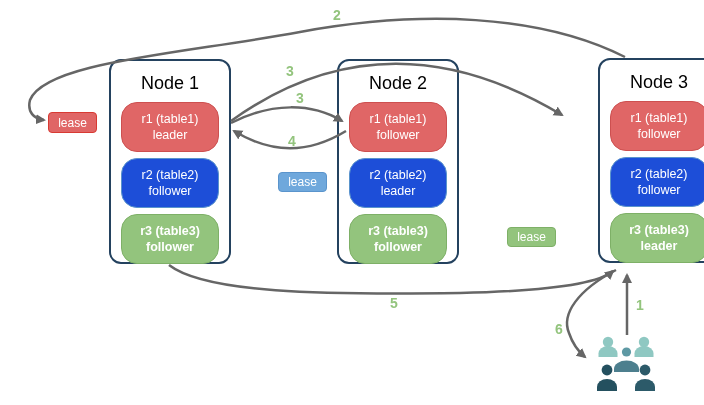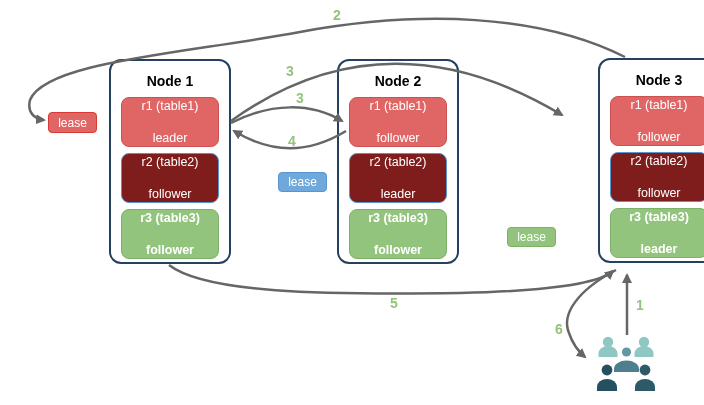--- a/index.html
+++ b/index.html
@@ -25,42 +25,42 @@
     width: 122px;
     height: 205px;
     background: #ffffff;
     border: 2px solid #24425F;
     border-radius: 12px;
     box-sizing: border-box;
     padding-top: 12px;
   }
   .node-title {
     text-align: center;
-    font-weight: 700;
-    font-size: 14px;
+    font-weight: 400;
+    font-size: 18px;
     color: #000000;
     margin-bottom: 8px;
   }
   .replica {
     width: 98px;
     height: 50px;
     margin: 0 auto 6px auto;
-    border-radius: 8px;
+    border-radius: 16px;
     color: #ffffff;
     font-size: 12.5px;
     line-height: 1.3;
     text-align: center;
     display: flex;
     flex-direction: column;
-    justify-content: space-between;
+    justify-content: center;
     box-sizing: border-box;
     border: 1px solid transparent;
   }
   .replica.red   { background: #E06666; border-color: #CD5050; }
-  .replica.blue  { background: #7f1d1d; border-color: #5A94CC; }
+  .replica.blue  { background: #1d4ed8; border-color: #5A94CC; }
   .replica.green { background: #93C47D; border-color: #7EB067; font-weight: bold; }
 
   .lease {
     position: absolute;
     border-radius: 4px;
     color: #ffffff;
     font-size: 12px;
     display: flex;
     align-items: center;
     justify-content: center;

